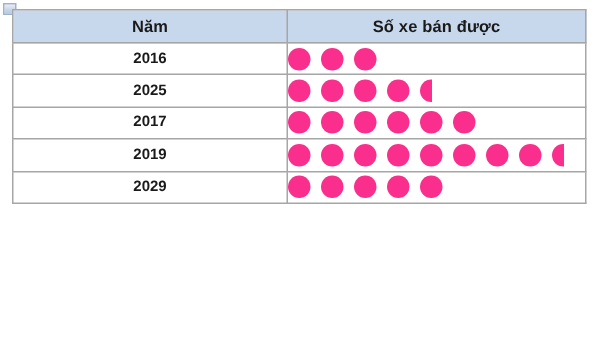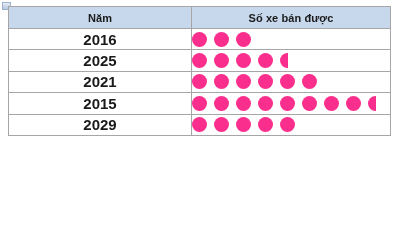--- a/index.html
+++ b/index.html
@@ -66,21 +66,21 @@
     letter-spacing: .1px;
   }
 
   tbody td {
     height: 21.4px;
     vertical-align: middle;
   }
 
   .year-cell {
     text-align: center;
-    font-size: 15px;
+    font-size: 10px;
     font-weight: bold;
     color: #1a1a1a;
   }
 
   .picto-cell {
     padding-left: 3px;
   }
 
   .picto-row {
     display: flex;
@@ -138,34 +138,34 @@
             <div class="picto-row">
               <span class="dot"></span>
               <span class="dot"></span>
               <span class="dot"></span>
               <span class="dot"></span>
               <span class="dot half"></span>
             </div>
           </td>
         </tr>
         <tr>
-          <td class="year-cell">2021</td>
+          <td class="year-cell">2017</td>
           <td class="picto-cell">
             <div class="picto-row">
               <span class="dot"></span>
               <span class="dot"></span>
               <span class="dot"></span>
               <span class="dot"></span>
               <span class="dot"></span>
               <span class="dot"></span>
             </div>
           </td>
         </tr>
         <tr>
-          <td class="year-cell">2015</td>
+          <td class="year-cell">2019</td>
           <td class="picto-cell">
             <div class="picto-row">
               <span class="dot"></span>
               <span class="dot"></span>
               <span class="dot"></span>
               <span class="dot"></span>
               <span class="dot"></span>
               <span class="dot"></span>
               <span class="dot"></span>
               <span class="dot"></span>

